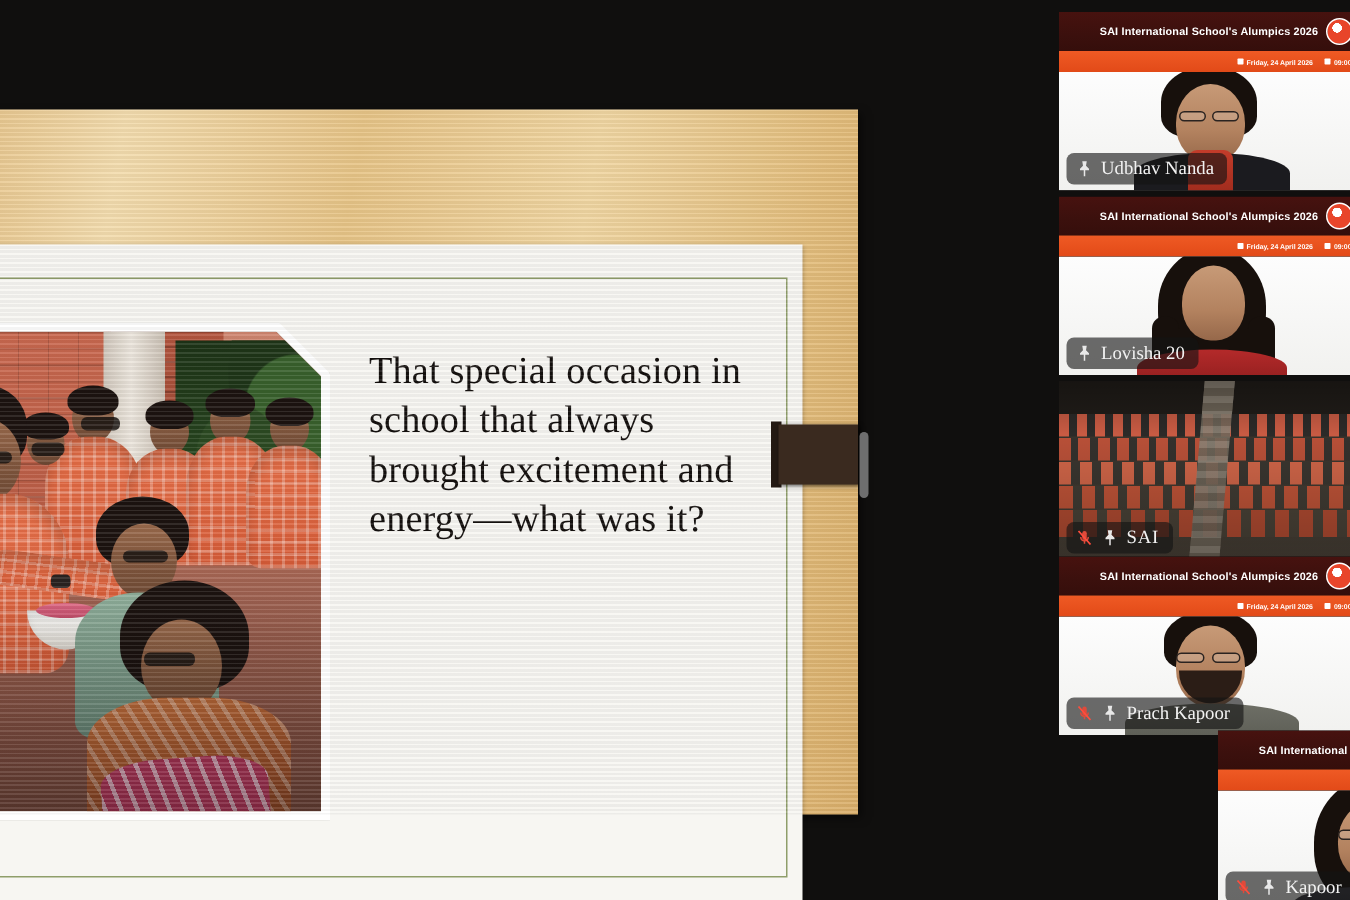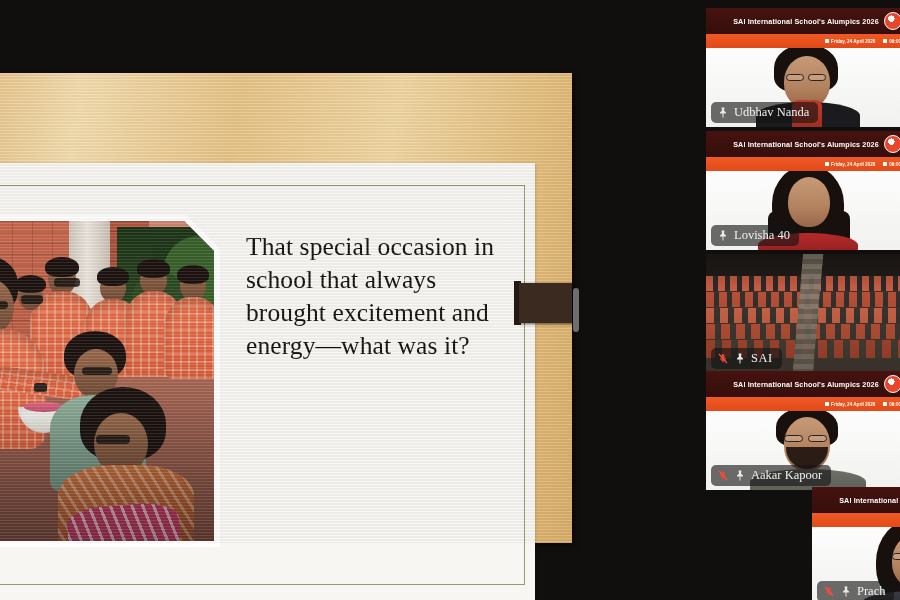--- a/index.html
+++ b/index.html
@@ -320,21 +320,21 @@
       <div class="vid-white"></div>
       <div class="p-hair" style="left:66px; top:-6px; width:72px; height:78px; border-radius:50% 50% 44% 44%;"></div>
       <div class="p-head" style="left:82px; top:6px; width:42px; height:50px;"></div>
       <div style="position:absolute;left:62px;top:40px;width:18px;height:54px;background:#17100c;border-radius:8px;"></div>
       <div style="position:absolute;left:126px;top:40px;width:18px;height:54px;background:#17100c;border-radius:8px;"></div>
       <div class="p-body" style="left:52px; top:62px; width:100px; height:36px; background:linear-gradient(180deg,#b42a2a,#7d1818);"></div>
       <div class="namepill">
         <svg class="pin-ic" viewBox="0 0 24 24">
           <path fill="#e8e8e8" d="M9 2h6l-1 6 4 4v2h-5v8h-2v-8H6v-2l4-4z"></path>
         </svg>
-        <span class="nm">Lovisha 40</span>
+        <span class="nm">Lovisha 20</span>
       </div>
     </div>
   </div>
 
   <div class="tile" style="left:706px; top:254px; width:200px; height:119px;">
     <div class="tile-body" style="top:0;">
       <div class="aud"></div>
       <div class="aud-top"></div>
       <div class="aud-stair" style="left:92px;"></div>
       <div class="aud-rows">
@@ -385,21 +385,21 @@
       <div class="p-body" style="left:44px; top:58px; width:116px; height:38px; background:linear-gradient(180deg,#6e6f66,#53544c);"></div>
       <div class="namepill">
         <svg class="mute-ic" viewBox="0 0 24 24">
           <path fill="#e04a3a" d="M12 3a3 3 0 0 1 3 3v6a3 3 0 0 1-6 0V6a3 3 0 0 1 3-3z"></path>
           <path fill="#e04a3a" d="M6 11h2a4 4 0 0 0 8 0h2a6 6 0 0 1-5 5.9V20h-2v-3.1A6 6 0 0 1 6 11z"></path>
           <path stroke="#ff4d3d" stroke-width="2.4" d="M4 3 L20 21"></path>
         </svg>
         <svg class="pin-ic" viewBox="0 0 24 24">
           <path fill="#e8e8e8" d="M9 2h6l-1 6 4 4v2h-5v8h-2v-8H6v-2l4-4z"></path>
         </svg>
-        <span class="nm">Aakar Kapoor</span>
+        <span class="nm">Prach Kapoor</span>
       </div>
     </div>
   </div>
 
   <div class="tile" style="left:812px; top:487px; width:200px; height:119px;">
     <div class="tile-banner">
       <span class="btitle">SAI International School's Alumpics 2026</span>
 
     </div>
     <div class="tile-subbar">
@@ -415,18 +415,18 @@
       <div class="p-body" style="left:50px; top:64px; width:104px; height:34px; background:linear-gradient(180deg,#3a3a42,#232329);"></div>
       <div class="namepill">
         <svg class="mute-ic" viewBox="0 0 24 24">
           <path fill="#e04a3a" d="M12 3a3 3 0 0 1 3 3v6a3 3 0 0 1-6 0V6a3 3 0 0 1 3-3z"></path>
           <path fill="#e04a3a" d="M6 11h2a4 4 0 0 0 8 0h2a6 6 0 0 1-5 5.9V20h-2v-3.1A6 6 0 0 1 6 11z"></path>
           <path stroke="#ff4d3d" stroke-width="2.4" d="M4 3 L20 21"></path>
         </svg>
         <svg class="pin-ic" viewBox="0 0 24 24">
           <path fill="#e8e8e8" d="M9 2h6l-1 6 4 4v2h-5v8h-2v-8H6v-2l4-4z"></path>
         </svg>
-        <span class="nm">Prach</span>
+        <span class="nm">Kapoor</span>
       </div>
     </div>
   </div>
 
 </div>
 
 </body></html>

